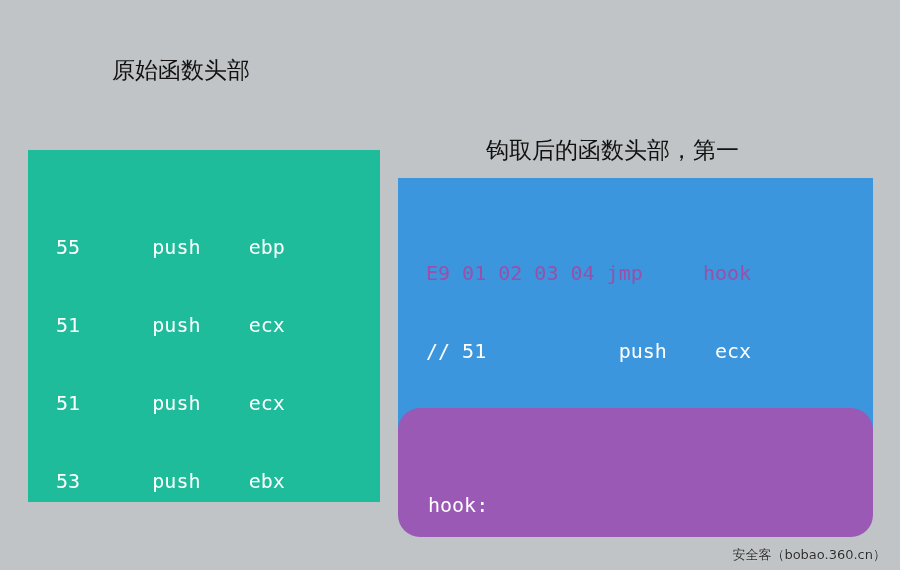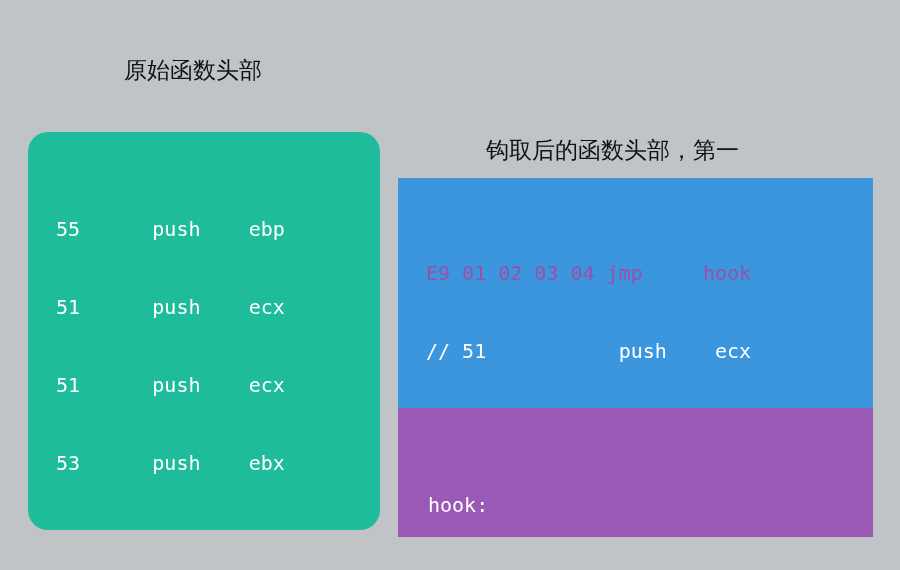--- a/index.html
+++ b/index.html
@@ -26,42 +26,40 @@
     color: #111111;
     font-size: 23px;
     line-height: 41px;
     letter-spacing: 0px;
     white-space: pre;
     font-family: "DejaVu Sans", "Liberation Sans", sans-serif;
   }
   #heading-left {
     left: 112px;
     top: 50px;
-    margin-left: 12px;
   }
   #heading-right {
     left: 486px;
     top: 48px;
   }
   #heading-right .hline {
     display: block;
   }
 
   
   .panel {
     position: absolute;
     box-sizing: border-box;
   }
   #panel-original {
     left: 28px;
-    top: 132px;
+    top: 150px;
     width: 352px;
-    height: 398px;
+    height: 352px;
     background: #1ebc9b;
-    border-radius: 20px;
   }
   #panel-hooked {
     left: 398px;
     top: 138px;
     width: 475px;
     height: 254px;
     background: #3b96dd;
     margin-top: 40px;
   }
   #panel-hookbody {
@@ -140,21 +138,22 @@
   <div class="panel" id="panel-hooked" style="background: rgb(59, 150, 221);">
     <div class="code" id="code-hooked">
       <span class="cline jmp" style="color: rgb(155, 79, 168);">E9 01 02 03 04 jmp     hook</span>
       <span class="cline">// 51           push    ecx</span>
       <span class="cline">// 51           push    ecx</span>
       <span class="cline">53             push    ebx</span>
       
     </div>
   </div>
 
-  <div class="panel" id="panel-hookbody" style="background: rgb(155, 89, 182);">
+  <div class="panel" id="panel-hookbody" style="background: rgb(155, 89, 182); border-radius: 22px;">
     <div class="code" id="code-hookbody">
       <span class="cline">hook:</span>
       
     </div>
   </div>
 
+  <div id="watermark">安全客（bobao.360.cn）</div>
 
 </div>
 
 </body></html>

